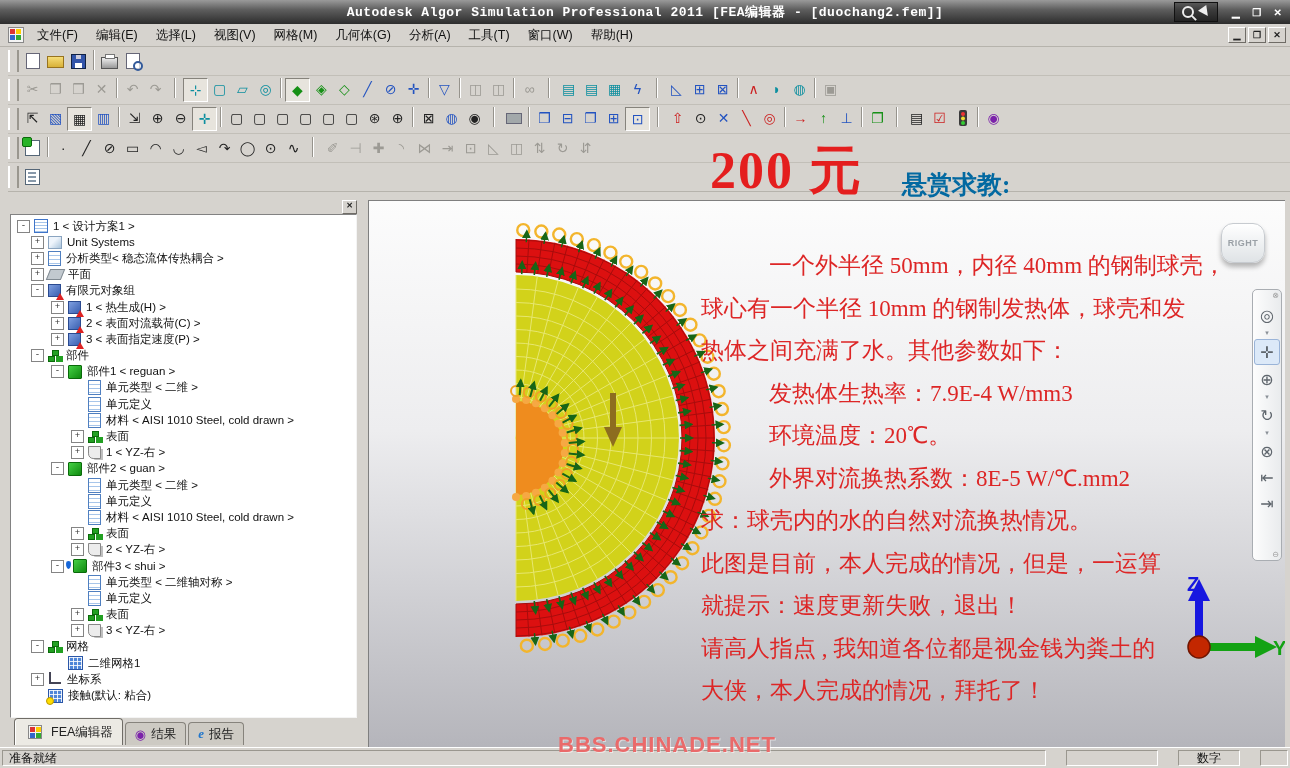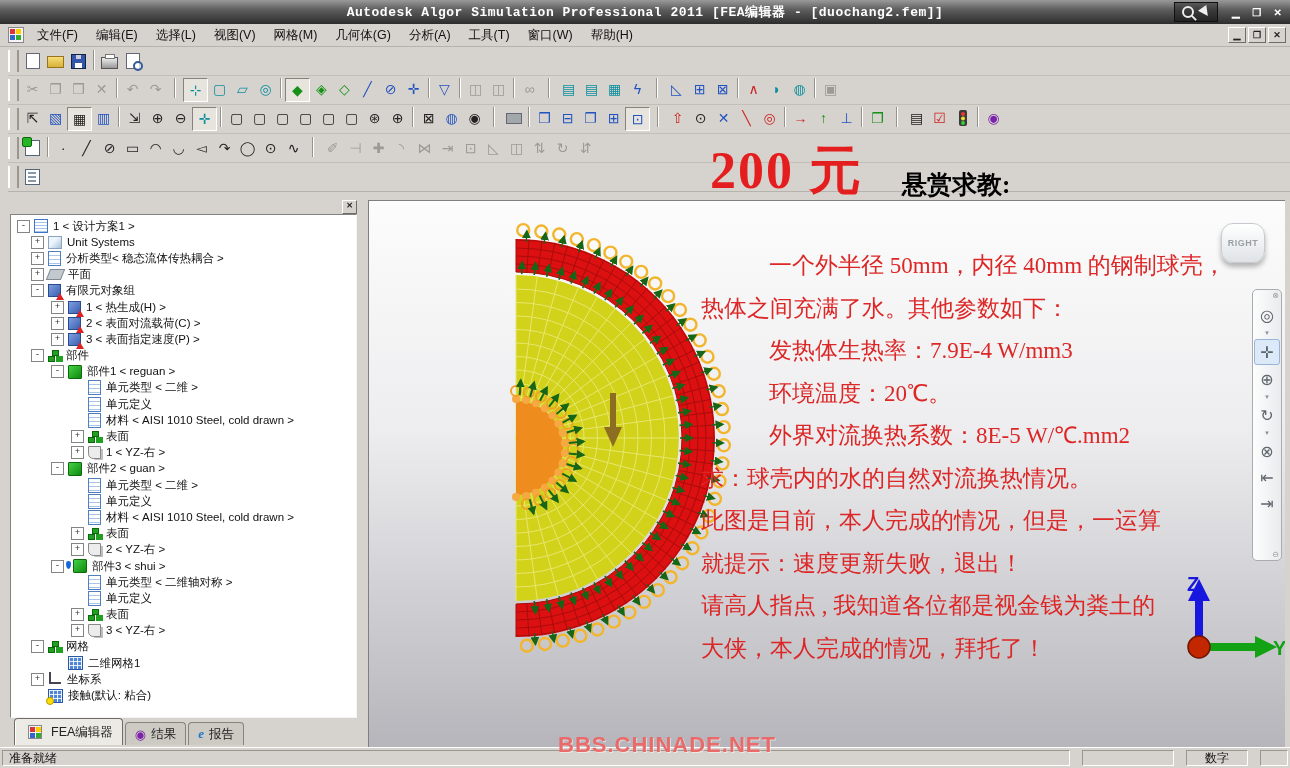--- a/index.html
+++ b/index.html
@@ -59,21 +59,21 @@
   .ci-traffic{width:8px;height:16px;background:#3a3a3a;border-radius:2px}
   .ci-traffic::before{content:"";position:absolute;left:2px;top:1.5px;width:4px;height:4px;border-radius:50%;
     background:#e33;box-shadow:0 4.5px 0 #ed3,0 9px 0 #3c3}
   .ci-noteg{width:13px;height:14px;background:#fff;border:1px solid #567}
   .ci-noteg::before{content:"";position:absolute;left:-4px;top:-4px;width:8px;height:8px;background:#27b327;border:1px solid #0a6a0a;border-radius:2px}
   .ci-notew{width:13px;height:14px;background:#fff;border:1px solid #567}
   .ci-notew::before{content:"";position:absolute;left:2px;top:2px;width:8px;height:2px;background:#89a;box-shadow:0 4px 0 #89a,0 8px 0 #89a}
 
   
   .banner-amt{position:absolute;left:710px;top:136px;font:bold 52px "Liberation Serif",serif;color:#e41e1e;letter-spacing:2px}
-  .banner-cta{position:absolute;left:902px;top:168px;font:bold 25px "Liberation Serif",serif;color:#000000}
+  .banner-cta{position:absolute;left:902px;top:168px;font:bold 25px "Liberation Serif",serif;color:#0369a1}
 
   
   .panel{position:absolute;left:10px;top:200px;width:347px;height:518px}
   .panel-head{position:absolute;top:0;left:0;right:0;height:13px}
   .panel-close{position:absolute;right:0;top:0;width:13px;height:12px;background:#d6d3ce;
     border:1px solid;border-color:#fff #6f6c66 #6f6c66 #fff;font:bold 8px/10px "Liberation Sans",sans-serif;text-align:center;color:#222}
   .tree{position:absolute;top:14px;left:0;right:0;bottom:0;background:#fff;
     border:1px solid;border-color:#828282 #f4f4f4 #f4f4f4 #828282;overflow:hidden;padding:3px 0 0 2px}
   .trow{height:16.2px;display:flex;align-items:center;font-size:11.5px;white-space:nowrap}
   .l0{padding-left:4px}.l1{padding-left:18px}.l2{padding-left:38px}.l3{padding-left:58px}
@@ -146,21 +146,21 @@
   
   .tabs{position:absolute;left:14px;top:718px;height:27px;display:flex;align-items:flex-end;z-index:5}
   .tab{height:22px;padding:0 9px;border:1px solid #86837c;border-bottom:none;border-radius:4px 4px 0 0;
     background:#cdcac3;display:flex;align-items:center;font-size:12.5px;gap:5px;margin-right:2px;color:#222}
   .tab.active{height:26px;background:#eceae4;border-color:#6f6c66;box-shadow:1px 0 0 #fff inset}
   .tab .tg{font-size:13px}
   .tg-pur{color:#7b22aa}.tg-e{color:#2277cc;font:bold italic 14px "Liberation Serif",serif}
 
   
   .statusbar{position:absolute;left:0;right:0;bottom:0;height:21px;background:#d6d3ce;border-top:1px solid #fff;
-    display:flex;align-items:center;font-size:12px;padding:0 2px;gap:12px;box-sizing:border-box}
+    display:flex;align-items:center;font-size:12px;padding:0 2px;gap:20px;box-sizing:border-box}
   .cell{border:1px solid;border-color:#9a978f #fff #fff #9a978f;height:16px;display:flex;align-items:center;padding:0 6px;box-sizing:border-box}
   .cell.grow{flex:1}
   .cell.c90{width:92px}.cell.c64{width:62px;justify-content:center}.cell.c28{width:28px}
 </style>
 </head>
 <body>
 
 <div class="titlebar">
   <span>Autodesk Algor Simulation Professional 2011  [FEA编辑器 - [duochang2.fem]]</span>
   <div class="tc">
@@ -1000,20 +1000,21 @@
       <line x1="187.30151617680164" y1="281.42074656149975" x2="198.7076056608021" y2="291.1624672864525" stroke="#176517" stroke-width="2" marker-end="url(#mg)"></line>
       <line x1="179.6300581922599" y1="288.76456994115625" x2="188.86498032214476" y2="300.5847312452571" stroke="#176517" stroke-width="2" marker-end="url(#mg)"></line>
       <line x1="170.64848409481985" y1="294.43152116490734" x2="177.341451291467" y2="307.8555365889377" stroke="#176517" stroke-width="2" marker-end="url(#mg)"></line>
       <line x1="160.7174093904336" y1="298.19406879332064" x2="164.5996950669714" y2="312.68295618765666" stroke="#176517" stroke-width="2" marker-end="url(#mg)"></line>
       <line x1="244" y1="192" x2="244" y2="238" stroke="#8d6d1f" stroke-width="6" marker-end="url(#mbr)"></line>
     </svg>
 
   <div class="note">
 
   <div class="nline ind2">一个外半径 50mm，内径 40mm 的钢制球壳，</div>
+      <div class="nline">球心有一个半径 10mm 的钢制发热体，球壳和发</div>
       <div class="nline">热体之间充满了水。其他参数如下：</div>
       <div class="nline ind2">发热体生热率：7.9E-4 W/mm3</div>
       <div class="nline ind2">环境温度：20℃。</div>
       <div class="nline ind2">外界对流换热系数：8E-5 W/℃.mm2</div>
       <div class="nline">求：球壳内的水的自然对流换热情况。</div>
       <div class="nline">此图是目前，本人完成的情况，但是，一运算</div>
       <div class="nline">就提示：速度更新失败，退出！</div>
       <div class="nline">请高人指点 , 我知道各位都是视金钱为粪土的</div>
       <div class="nline">大侠，本人完成的情况，拜托了！</div>
     </div>

